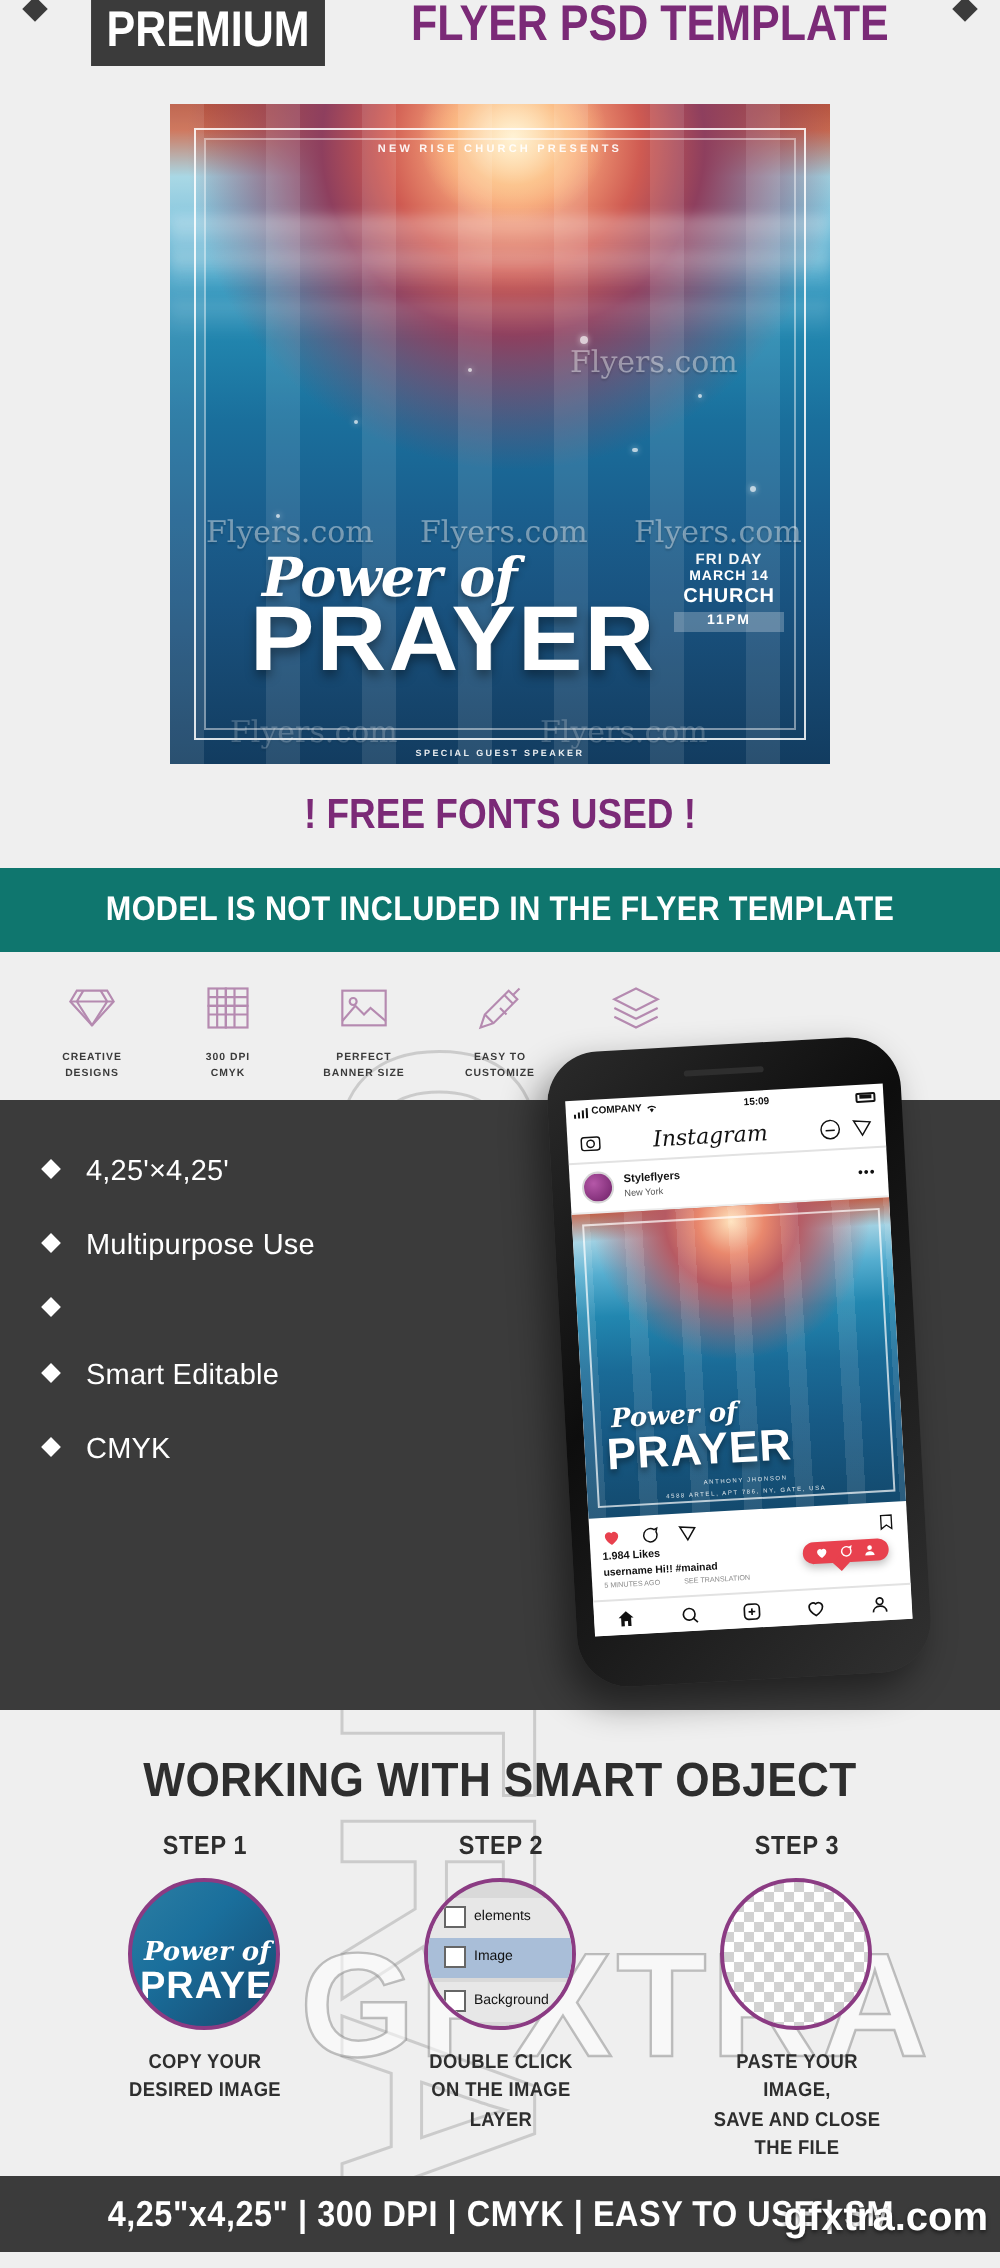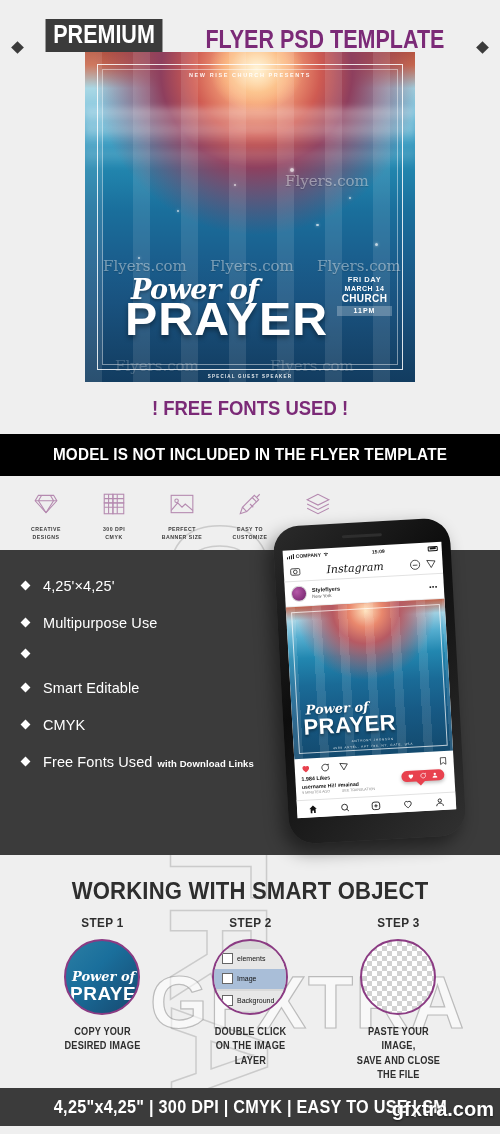--- a/index.html
+++ b/index.html
@@ -22,21 +22,21 @@
     letter-spacing: 2px;
     white-space: nowrap;
   }
   .wm-b { left: 300px; top: 520px; font-size: 140px; transform: rotate(90deg); transform-origin: left top; }
   .wm-c { left: 150px; top: 960px; font-size: 74px; color: rgba(255,255,255,0.55);
           -webkit-text-stroke: 1.2px rgba(120,120,120,0.45); }
 
   
   .header {
     position: relative; z-index: 60;
-    height: 52px; display: flex; align-items: flex-end; justify-content: center; gap: 14px;
+    height: 52px; display: flex; align-items: flex-start; justify-content: center; gap: 14px;
   }
   .diamond { width: 9px; height: 9px; background: #3b3b3b; transform: rotate(45deg); flex: none; }
   .badge-premium {
     background: #3b3b3b; color: #fff; font-weight: 700; font-size: 25px;
     letter-spacing: 0px; padding: 3px 9px 5px; line-height: 1;
     font-family: "Liberation Sans Narrow", "Liberation Sans", sans-serif;
     transform: scaleX(0.86); transform-origin: center;
   }
   .hdr-rest {
     color: #7b2a77; font-weight: 700; font-size: 25px; line-height: 1;
@@ -129,21 +129,21 @@
     position: relative; z-index: 55; text-align: center; margin-top: 14px;
     color: #7b2a77; font-weight: 700; font-size: 21px;
     font-family: "Liberation Sans Narrow", "Liberation Sans", sans-serif;
     transform: scaleX(0.88); letter-spacing: 0px;
   }
 
   
   .ribbon {
     position: relative; z-index: 55; margin-top: 14px; height: 42px; color: #fff;
     display: flex; align-items: center; justify-content: center;
-    background: #000000;
+    background: #0f766e;
     clip-path: polygon(0 0, 100% 0, 100% 100%, 0 100%,
       0 100%, 3.4% 50%, 0 0, 100% 0, 96.6% 50%, 100% 100%, 0 100%);
   }
   .ribbon-inner {
     font-weight: 700; font-size: 17px; letter-spacing: .2px;
     font-family: "Liberation Sans Narrow", "Liberation Sans", sans-serif;
     transform: scaleX(0.9);
   }
 
   
@@ -456,26 +456,20 @@
     <div class="bullet">
       <span class="dot"></span>
     </div>
     <div class="bullet">
       <span class="dot"></span>
       <span class="txt">Smart Editable</span>
     </div>
     <div class="bullet">
       <span class="dot"></span>
       <span class="txt">CMYK</span>
-    </div>
-    <div class="bullet">
-      <span class="dot"></span>
-      <span class="txt">
-        <span>Free Fonts Used</span><span class="sub">with Download Links</span>
-      </span>
     </div>
   </div>
 
   <div class="phone">
     <div class="speaker"></div>
     <div class="screen">
 
       <div class="ig-status">
         <span style="display:flex;align-items:center;gap:2px;">
           <span class="ig-bars">

